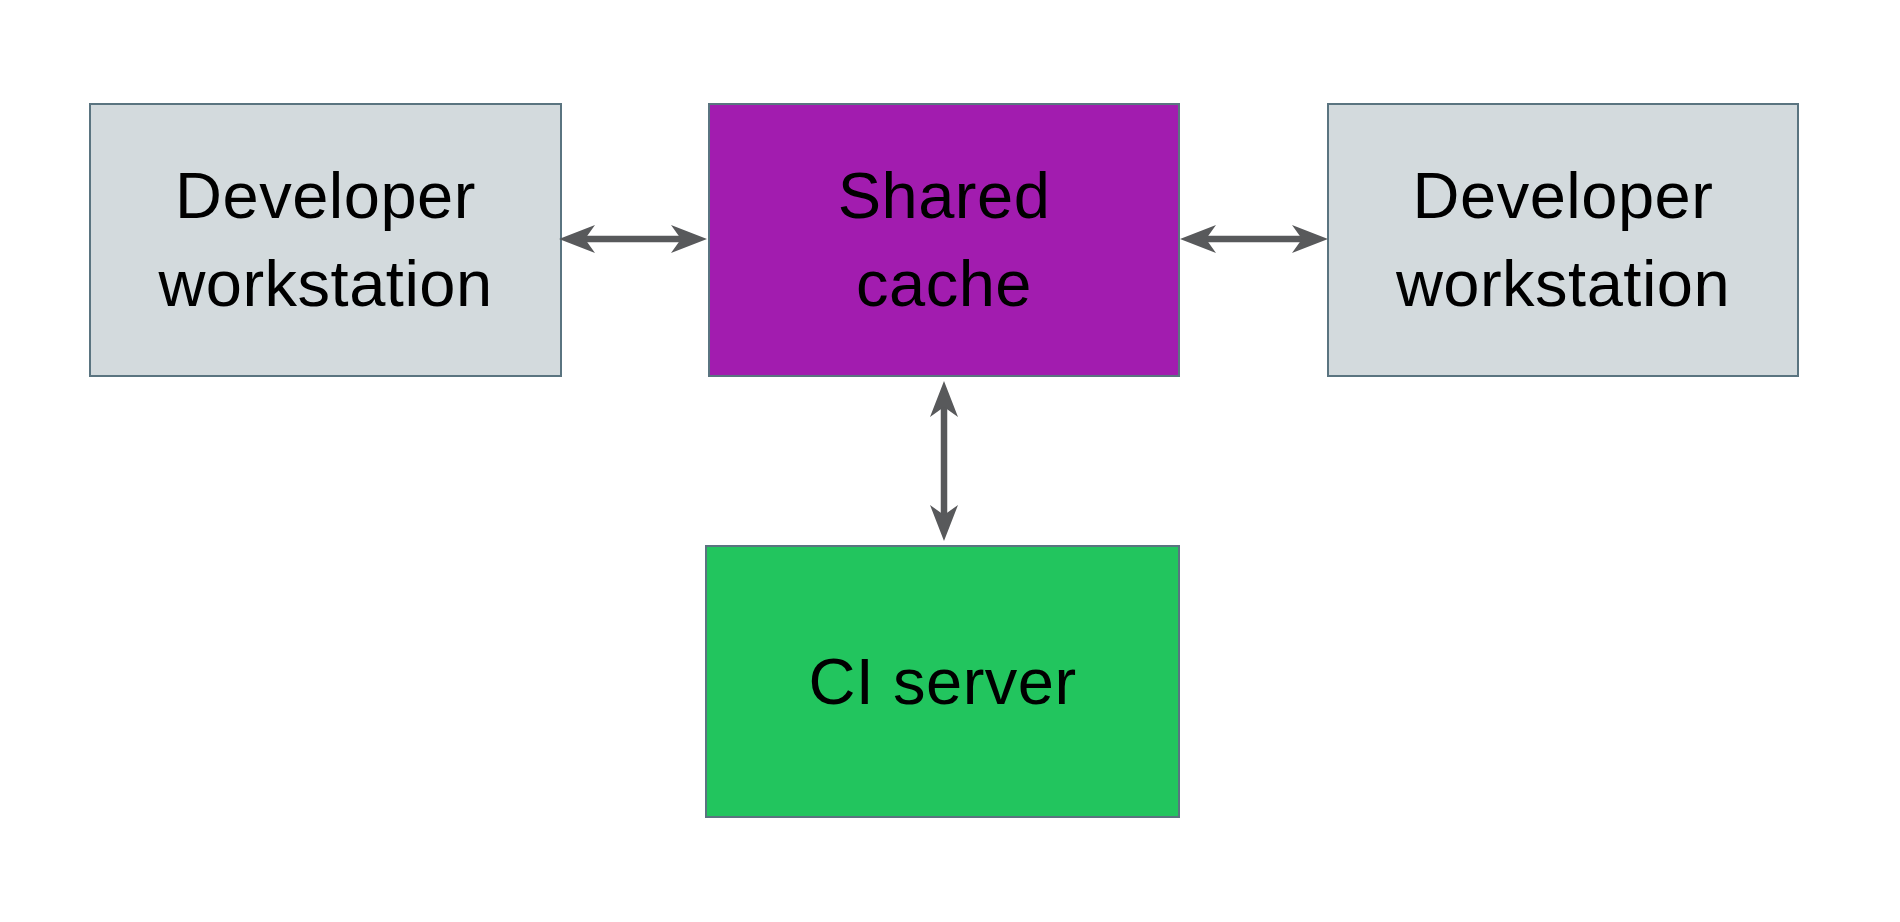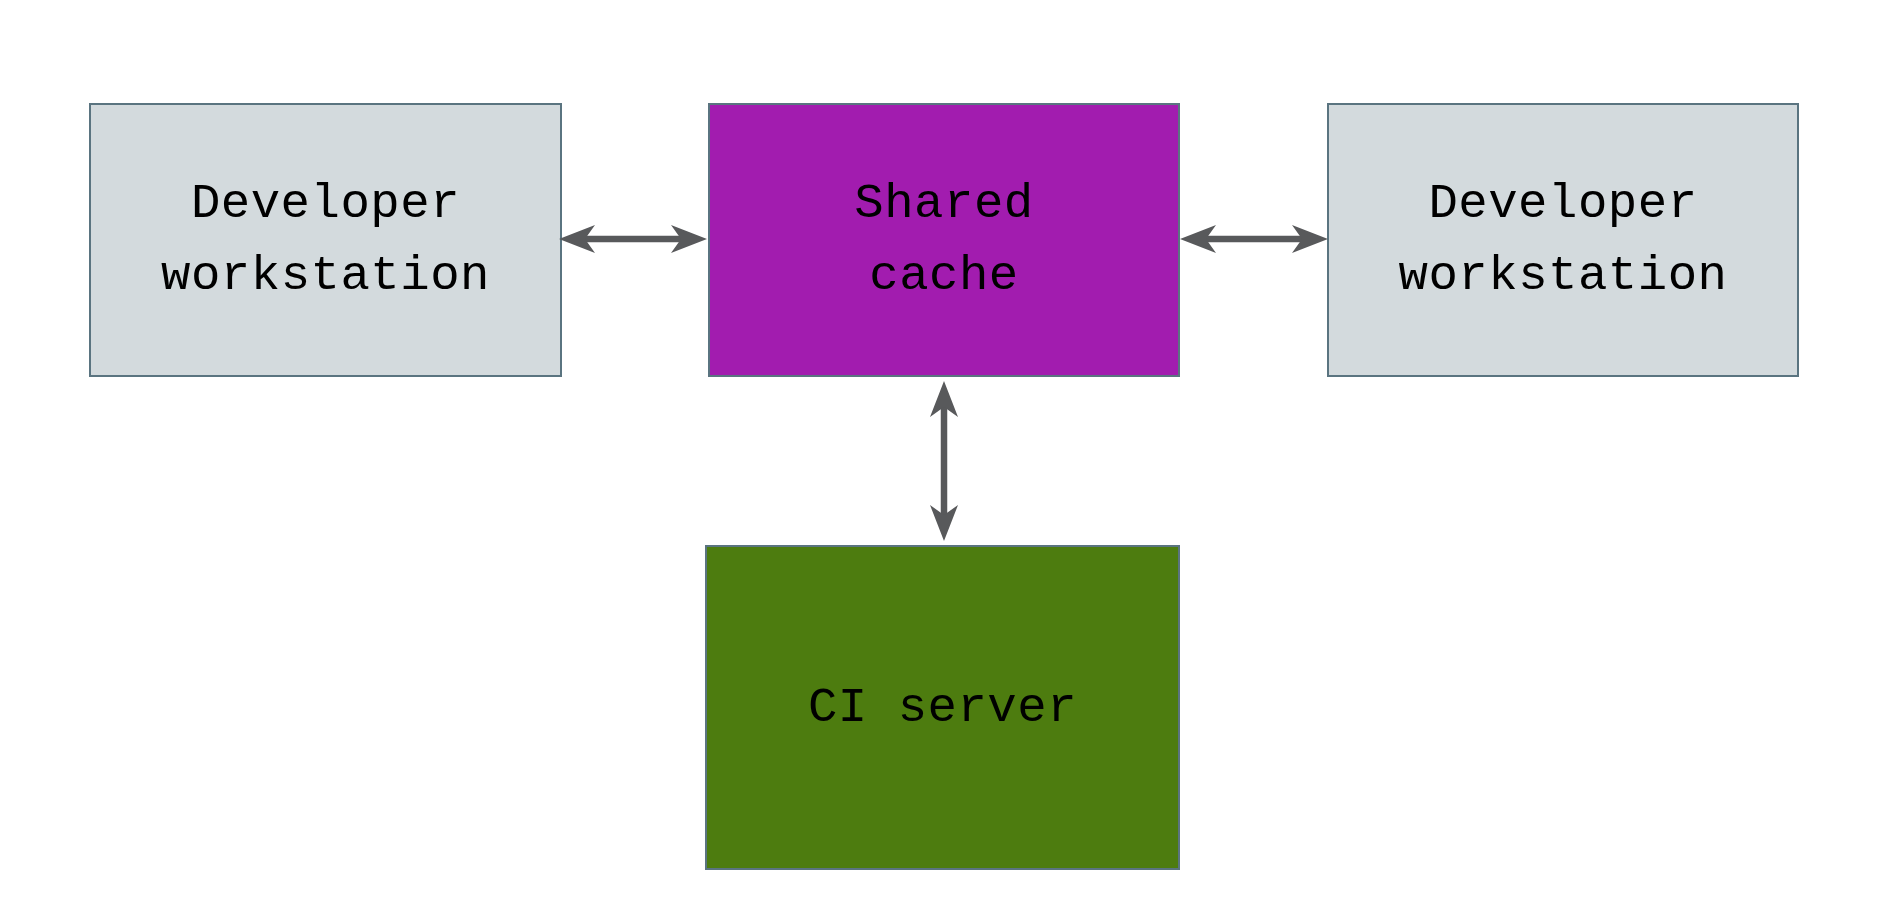--- a/index.html
+++ b/index.html
@@ -17,24 +17,23 @@
     position: absolute;
     box-sizing: border-box;
     border: 2px solid;
     display: flex;
     align-items: center;
     justify-content: center;
     text-align: center;
   }
   .node-label {
     white-space: pre-line;
-    font-size: 49px;
-    line-height: 72px;
+    font-size: 65px;
+    line-height: 88px;
     letter-spacing: 0.5px;
-    font-family: Liberation Mono, monospace;
   }
   .arrow {
     position: absolute;
     display: block;
   }
 </style>
 </head>
 <body style="background: rgb(255, 255, 255);">
 
 <div class="canvas">
@@ -47,21 +46,21 @@
   <div class="node" style="left: 708px; top: 103px; width: 472px; height: 274px; background: #a21caf; border-color: rgb(90, 116, 128); color: rgb(0, 0, 0);">
     <span class="node-label">Shared
 cache</span>
   </div>
 
   <div class="node" style="left: 1327px; top: 103px; width: 472px; height: 274px; background: rgb(211, 218, 221); border-color: rgb(90, 116, 128); color: rgb(0, 0, 0);">
     <span class="node-label">Developer
 workstation</span>
   </div>
 
-  <div class="node" style="left: 705px; top: 545px; width: 475px; height: 325px; background: #4d7c0f; border-color: rgb(90, 116, 128); color: rgb(0, 0, 0);">
+  <div class="node" style="left: 705px; top: 545px; width: 475px; height: 273px; background: #22c55e; border-color: rgb(90, 116, 128); color: rgb(0, 0, 0);">
     <span class="node-label">CI server</span>
   </div>
 
   <svg class="arrow" style="left:557px; top:215px;" width="152" height="48" viewBox="0 0 152 48">
     <line x1="26" y1="24" x2="126" y2="24" stroke-width="6.5" stroke="#58595b"></line>
     <polygon points="2,24 38,10 28,24 38,38" fill="#58595b"></polygon>
     <polygon points="150,24 114,10 124,24 114,38" fill="#58595b"></polygon>
   </svg>
 
   <svg class="arrow" style="left:1178px; top:215px;" width="152" height="48" viewBox="0 0 152 48">

